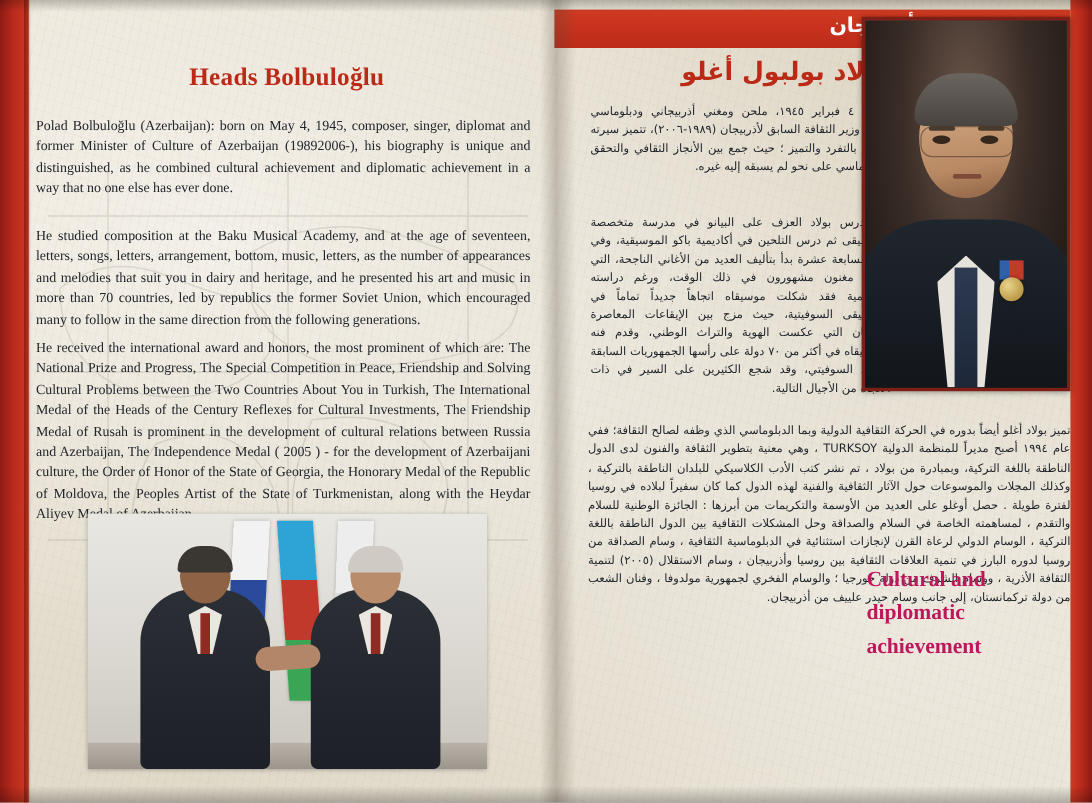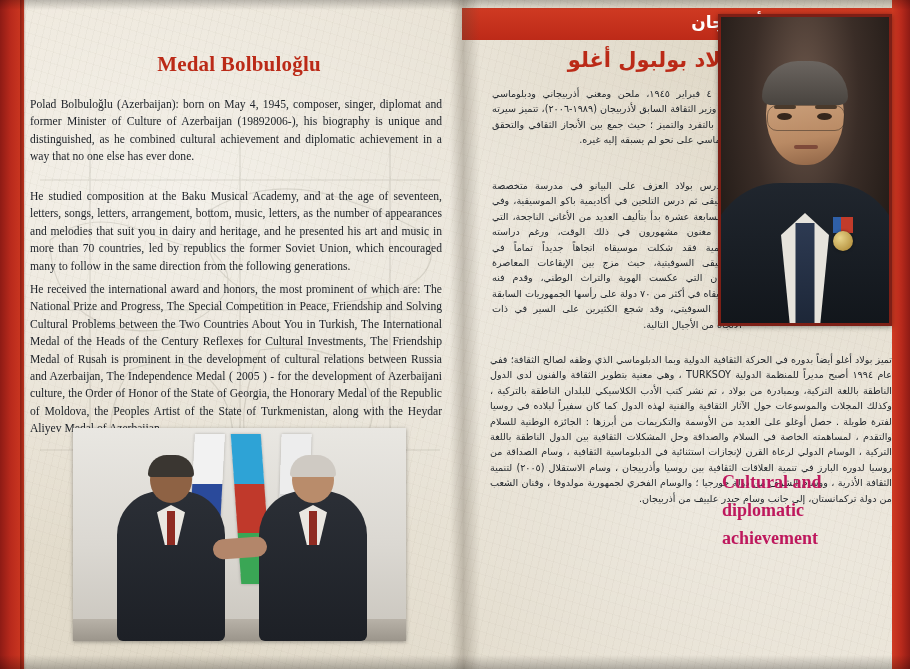--- a/index.html
+++ b/index.html
@@ -392,21 +392,21 @@
       <path d="M80 20 v390 M230 20 v390 M380 20 v390"></path>
     </g>
   </svg>
 
   <div class="left-page">
 
     <div class="left-red-edge"></div>
     <div class="left-red-edge-inner"></div>
 
 
-    <div class="en-title">Medal Bolbuloğlu</div>
+    <div class="en-title">Heads Bolbuloğlu</div>
 
     <div class="en-body en-p1">Polad Bolbuloğlu (Azerbaijan): born on May 4, 1945, composer, singer, diplomat and former Minister of Culture of Azerbaijan (19892006-), his biography is unique and distinguished, as he combined cultural achievement and diplomatic achievement in a way that no one else has ever done.</div>
     <div class="en-body en-p2">He studied composition at the Baku Musical Academy, and at the age of seventeen, letters, songs, letters, arrangement, bottom, music, letters, as the number of appearances and melodies that suit you in dairy and heritage, and he presented his art and music in more than 70 countries, led by republics the former Soviet Union, which encouraged many to follow in the same direction from the following generations.</div>
     <div class="en-body en-p3">He received the international award and honors, the most prominent of which are: The National Prize and Progress, The Special Competition in Peace, Friendship and Solving Cultural Problems between the Two Countries About You in Turkish, The International Medal of the Heads of the Century Reflexes for Cultural Investments, The Friendship Medal of Rusah is prominent in the development of cultural relations between Russia and Azerbaijan, The Independence Medal ( 2005 ) - for the development of Azerbaijani culture, the Order of Honor of the State of Georgia, the Honorary Medal of the Republic of Moldova, the Peoples Artist of the State of Turkmenistan, along with the Heydar Aliyev Medal of Azerbaijan.</div>
 
     <div class="left-photo-frame">
       <div class="lp-sky"></div>
       <div class="lp-flag lp-flag-ru"></div>
       <div class="lp-flag lp-flag-az"></div>
       <div class="lp-flag lp-flag-wh"></div>

